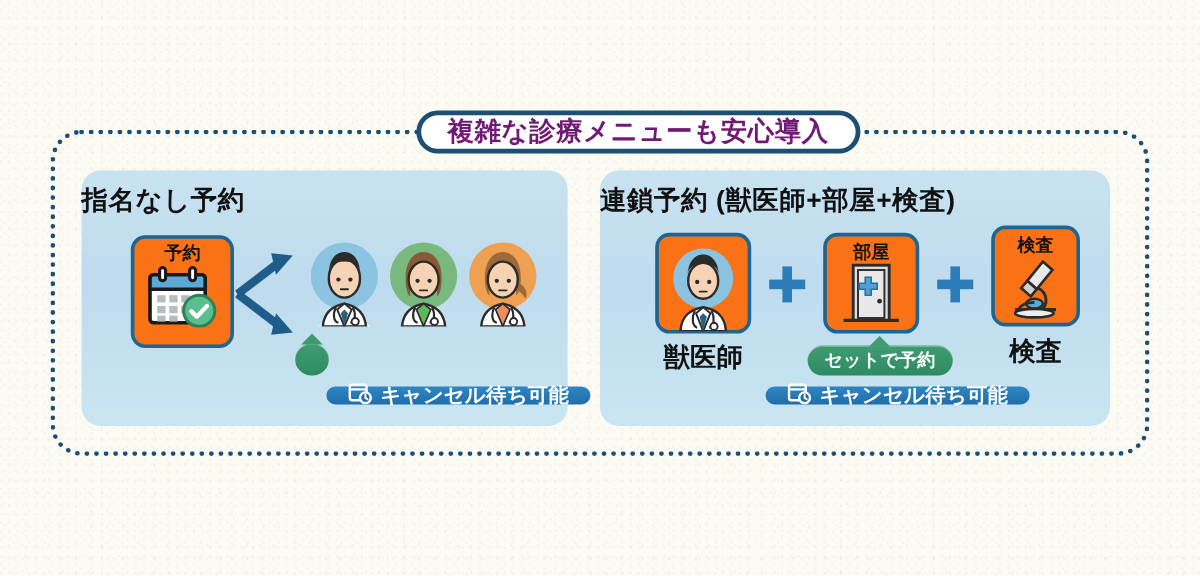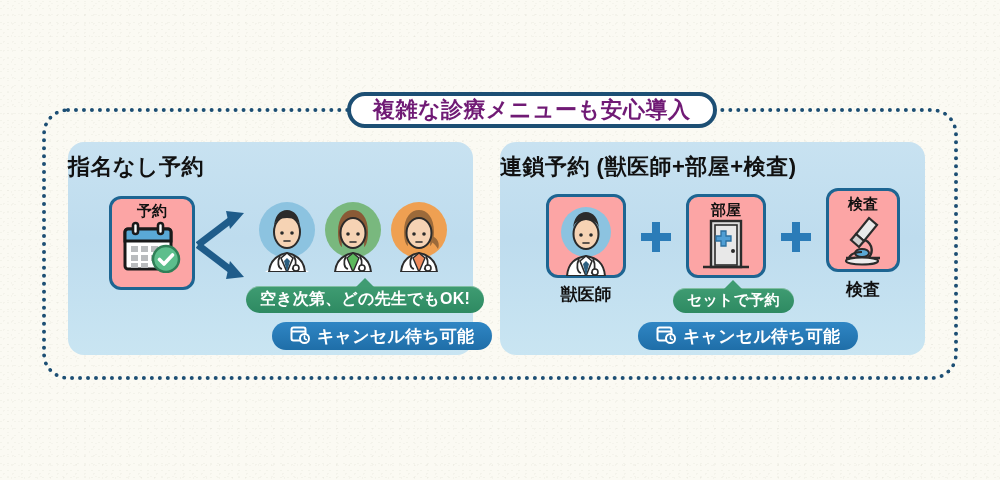--- a/index.html
+++ b/index.html
@@ -64,34 +64,34 @@
   .panel-heading{
     position:absolute;top:10px;left:0;width:100%;
     text-align:left;
     font-size:22px;font-weight:bold;color:#111;
     white-space:nowrap;
     letter-spacing:.5px;
   }
 
   
   .card{
-    background:#fca5a5;
+    background:#f97316;
     border:3px solid #1d6592;
     border-radius:12px;
     box-sizing:border-box;
     position:absolute;
-    display:flex;flex-direction:column;align-items:center;justify-content:flex-start;font-family:Liberation Serif, serif;
+    display:flex;flex-direction:column;align-items:center;justify-content:flex-start;
   }
   .card-title{
     font-size:15px;font-weight:bold;color:#111;
     line-height:1;margin-top:6px;
   }
   .card-caption{
     position:absolute;width:100%;text-align:center;
-    font-size:17px;font-weight:bold;color:#111;
+    font-size:22px;font-weight:bold;color:#111;
     white-space:nowrap;
   }
 
   
   #calendar-card{left:109px;top:196px;width:86px;height:94px;}
   #calendar-card .card-title{margin-top:5px;font-size:15px;}
   .cal-svg{margin-top:2px;}
 
   
   #arrows{position:absolute;left:196px;top:205px;width:70px;height:80px;}
@@ -121,21 +121,21 @@
   .pill-tail{
     position:absolute;top:-8px;left:50%;margin-left:-9px;
     width:0;height:0;
     border-left:9px solid transparent;
     border-right:9px solid transparent;
     border-bottom:9px solid #3f9c72;
   }
 
   
   .cancel-badge{
-    position:absolute;height:28px;
+    position:absolute;height:15px;
     background:linear-gradient(180deg,#2f86c4 0%,#1f6ea8 100%);
     border-radius:16px;
     display:flex;align-items:center;gap:7px;
     padding:0 18px;
   }
   .cancel-badge .badge-text{
     color:#fff;font-size:17px;font-weight:bold;white-space:nowrap;letter-spacing:.2px;
   }
   #cancel-badge-left{left:272px;top:322px;}
   #cancel-badge-right{left:638px;top:322px;}
@@ -252,21 +252,20 @@
     <circle cx="26" cy="38" r="1.8" fill="#2b2b2b"></circle>
       <circle cx="36" cy="38" r="1.8" fill="#2b2b2b"></circle>
     <path d="M28 46h6" stroke="#2b2b2b" stroke-width="1.6" stroke-linecap="round"></path>
     <path d="M24 60c-3 6-2 12 2 13m12-13c3 6 2 12-2 13" stroke="#2b2b2b" stroke-width="1.8" fill="none"></path>
     <circle cx="40" cy="72" r="3" fill="#fff" stroke="#2b2b2b" stroke-width="1.6"></circle>
   </svg>
 </div>
 
 <div class="green-pill" id="availability-pill">
   <div class="pill-tail"></div>
-  <span>空き次第、どの先生でもOK!</span>
 </div>
 
 <div class="cancel-badge" id="cancel-badge-left">
   <span>
     <svg width="20" height="20" viewBox="0 0 20 20">
       <rect x="1.5" y="3.5" width="14" height="13" rx="2" fill="none" stroke="#fff" stroke-width="2"></rect>
       <path d="M1.5 7.5h14" stroke="#fff" stroke-width="2"></path>
       <circle cx="14.5" cy="14.5" r="4.5" fill="#1f6ea8" stroke="#fff" stroke-width="2"></circle>
       <path d="M14.5 12v2.6l1.8 1.1" stroke="#fff" stroke-width="1.6" fill="none" stroke-linecap="round"></path>
     </svg>

